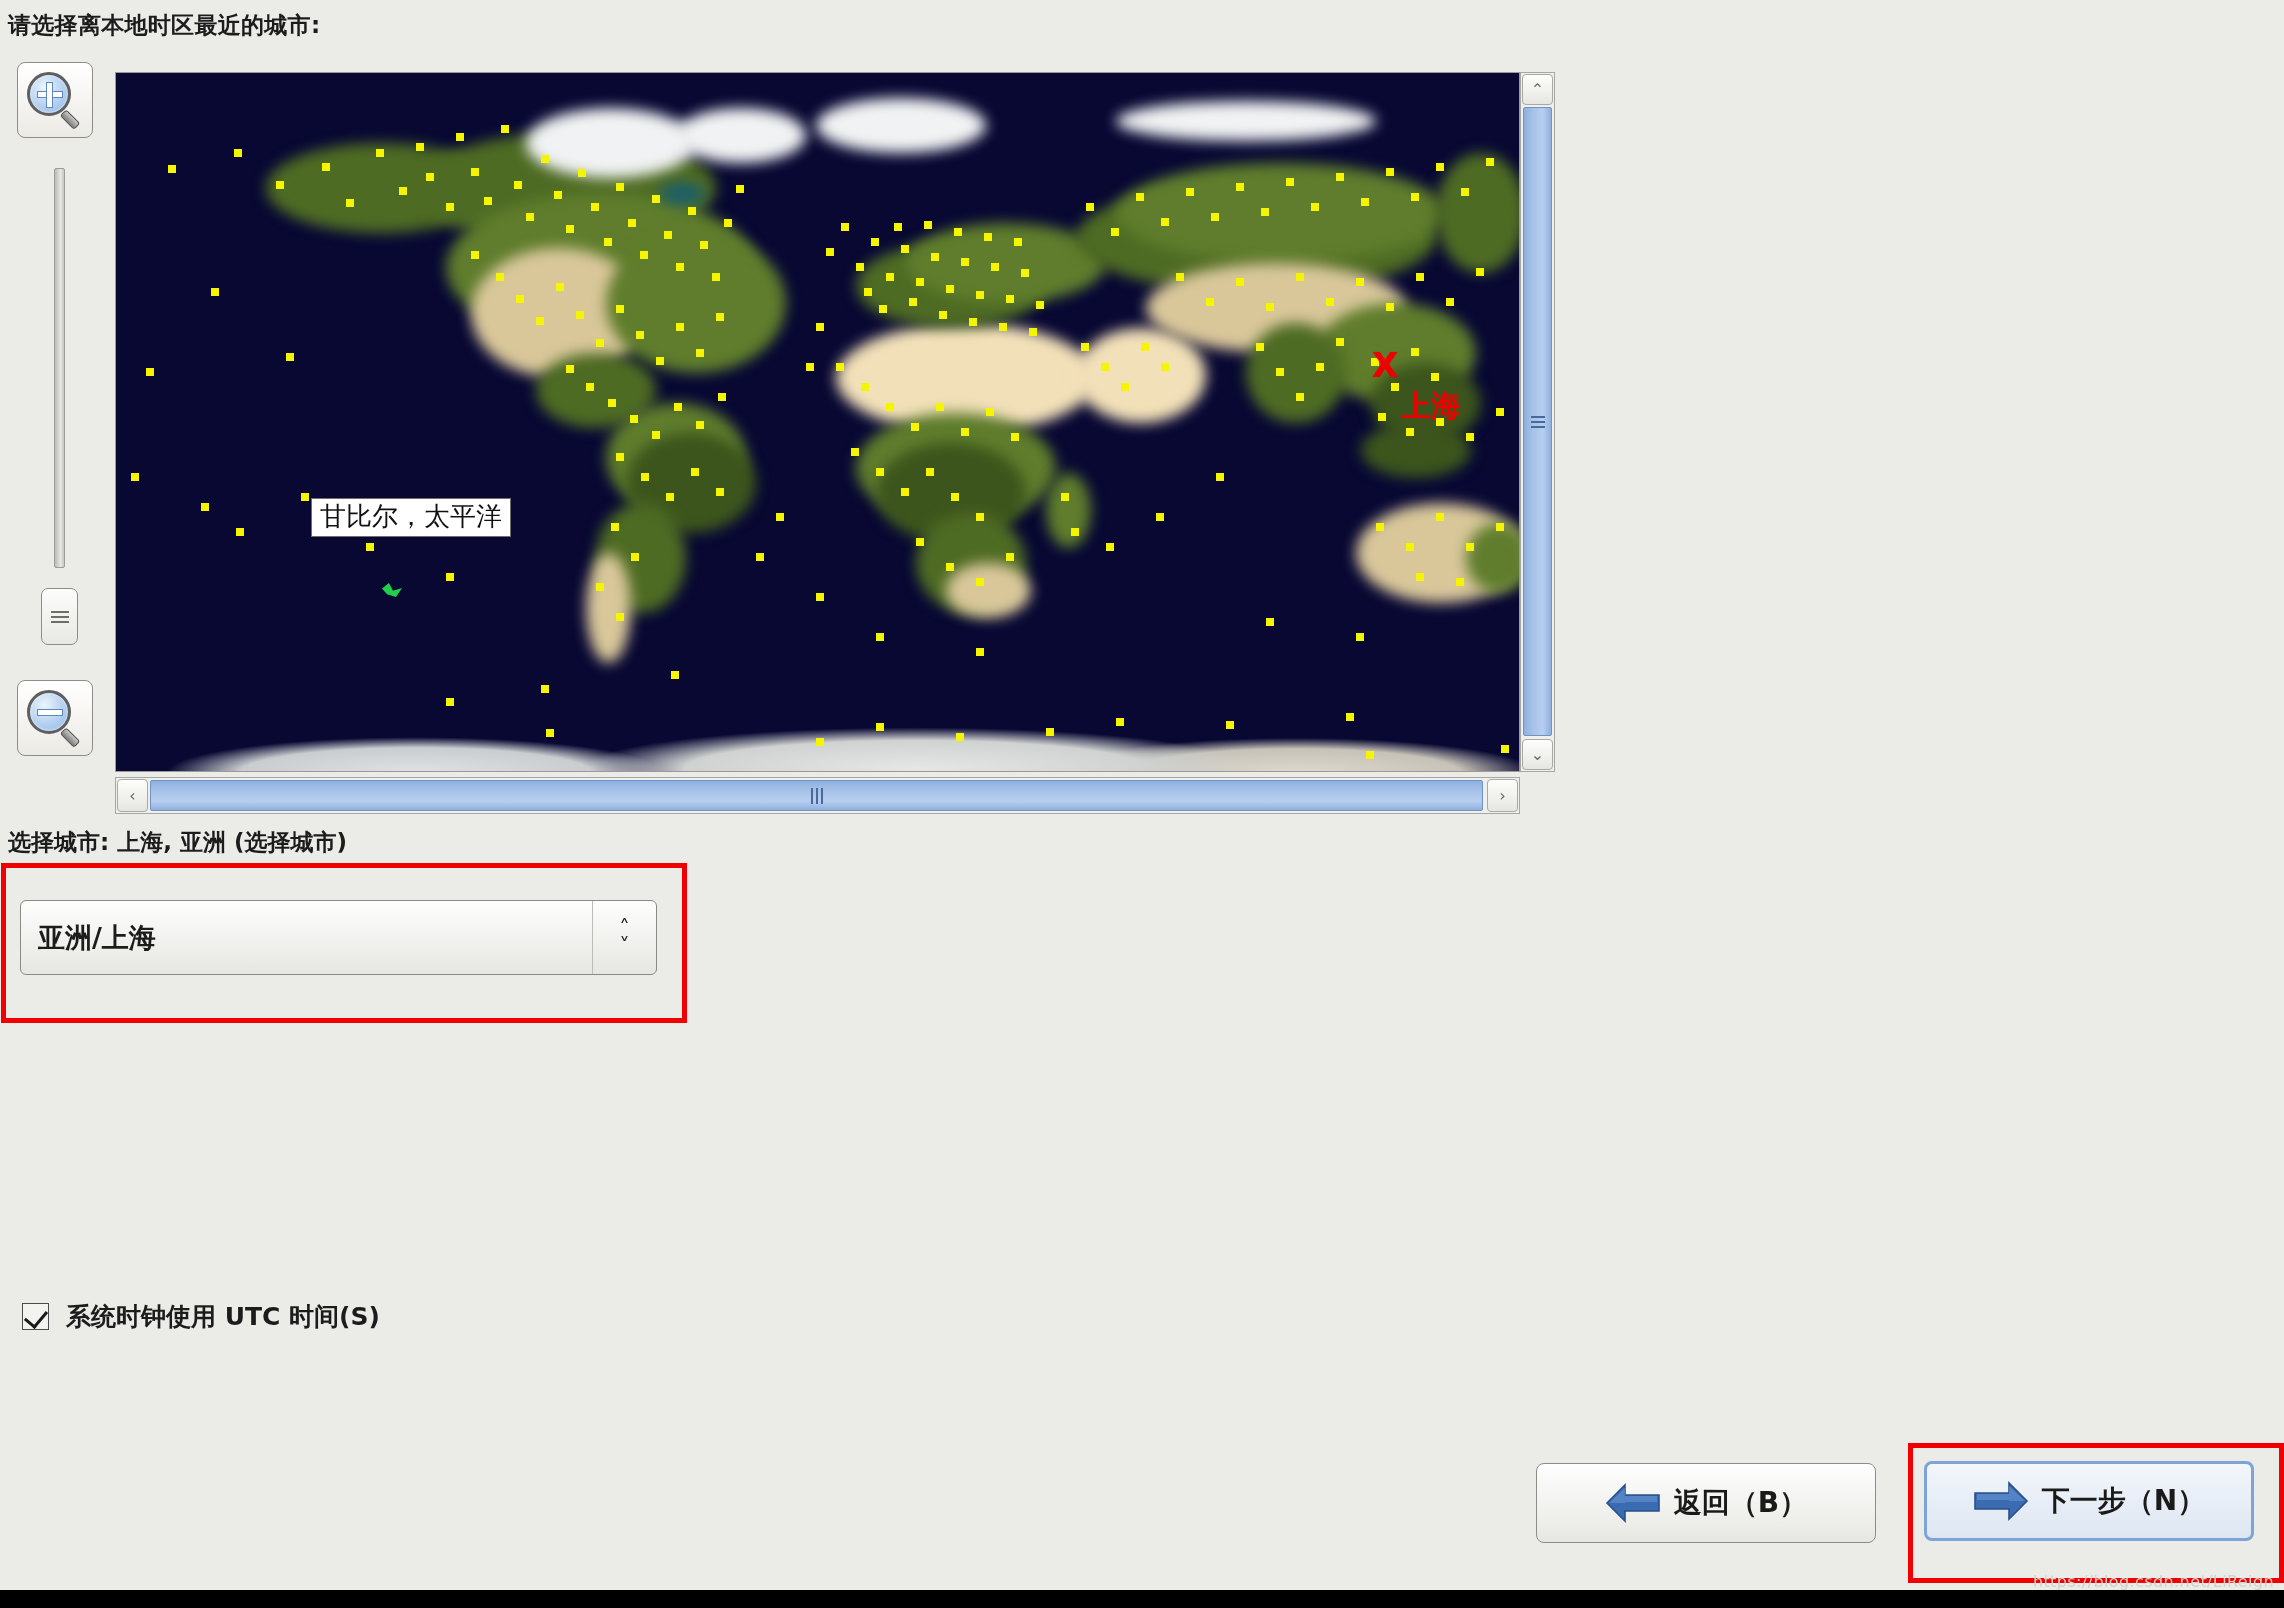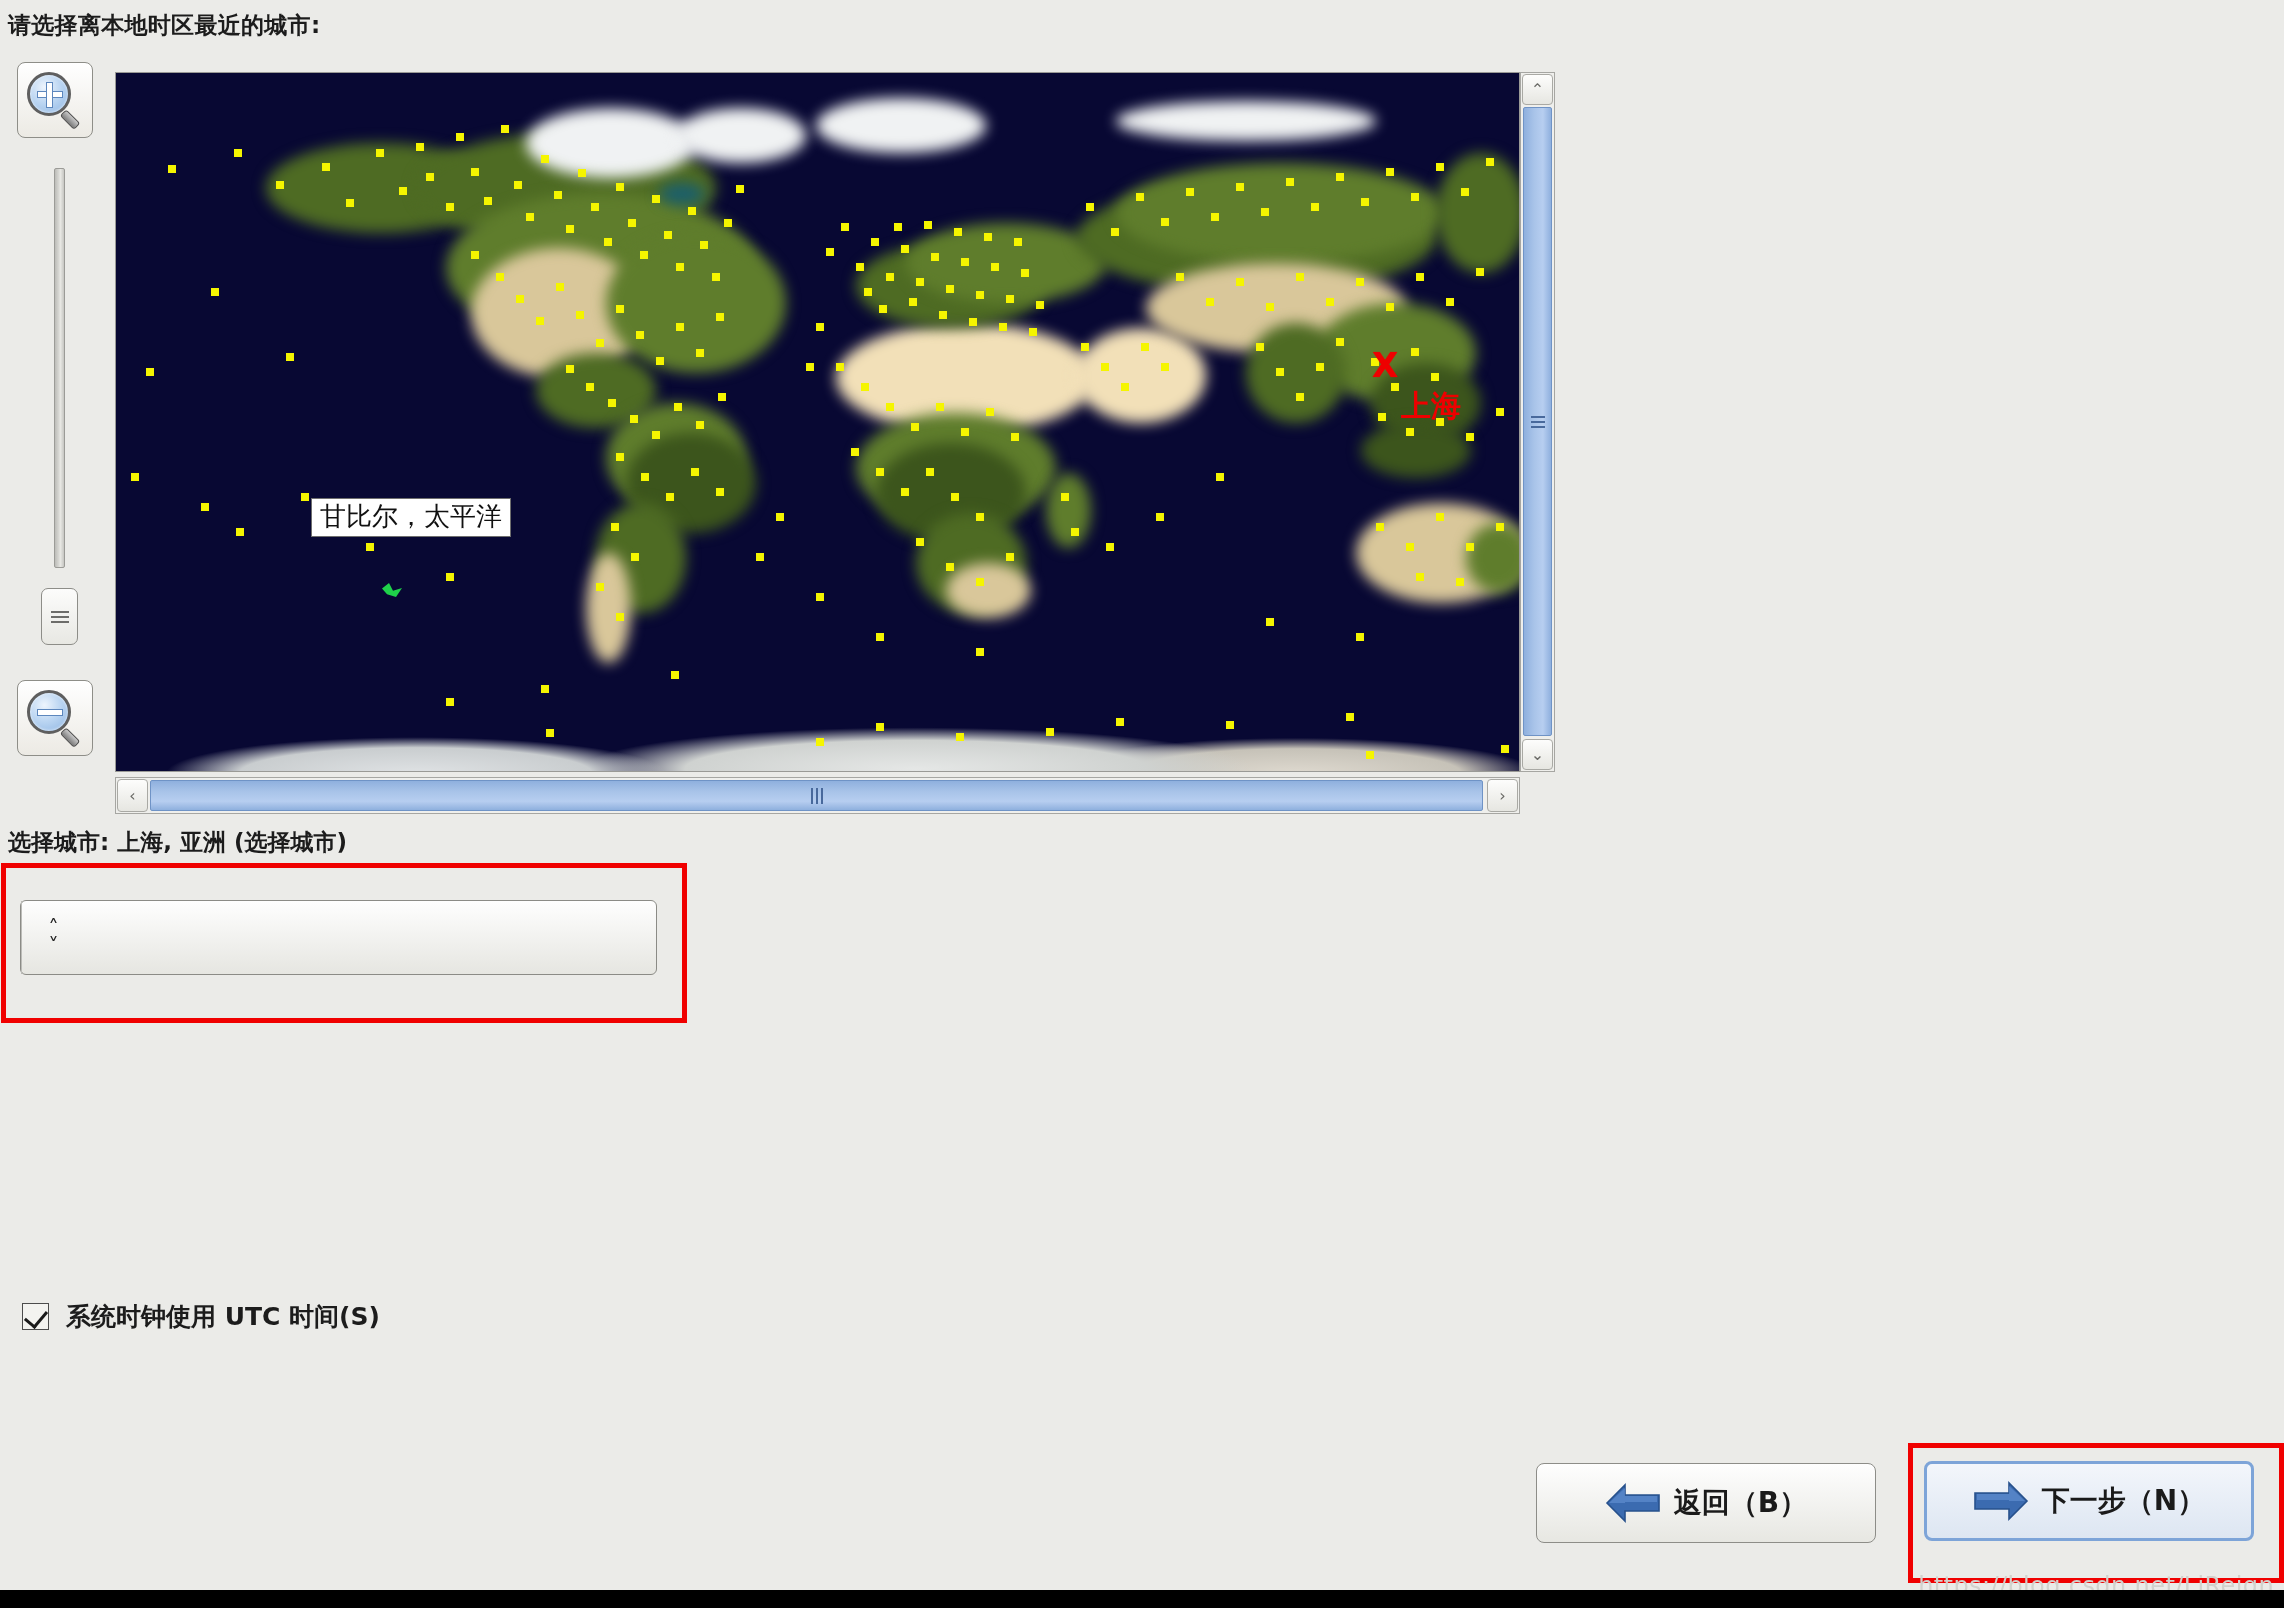--- a/index.html
+++ b/index.html
@@ -293,21 +293,21 @@
   #next-annotation {
     position: absolute;
     left: 1908px; top: 1443px;
     width: 376px; height: 140px;
     border: 5px solid #f00000;
   }
 
   #watermark {
     position: absolute;
     right: 10px; top: 1572px;
-    font-size: 24px;
+    font-size: 16px;
     color: #d2d2cd;
     letter-spacing: .4px;
     white-space: nowrap;
   }
   #bottom-strip {
     position: absolute;
     left: 0; bottom: 0;
     width: 2284px; height: 18px;
     background: #000000;
   }
@@ -630,20 +630,21 @@
     <span class="lens"></span>
     <span class="bar-h"></span>
     <span class="handle"></span>
   </span>
 </div>
 
 <div id="selected-city-line">选择城市: 上海, 亚洲 (选择城市)</div>
 
 <div id="timezone-annotation"></div>
 <div id="timezone-select">
+  <div id="timezone-value">亚洲/上海</div>
   <div id="timezone-spinner">
     <span>˄</span>
     <span>˅</span>
   </div>
 </div>
 
 <div id="utc-row">
   <div id="utc-checkbox"></div>
   <div id="utc-label">系统时钟使用 UTC 时间(S)</div>
 </div>

